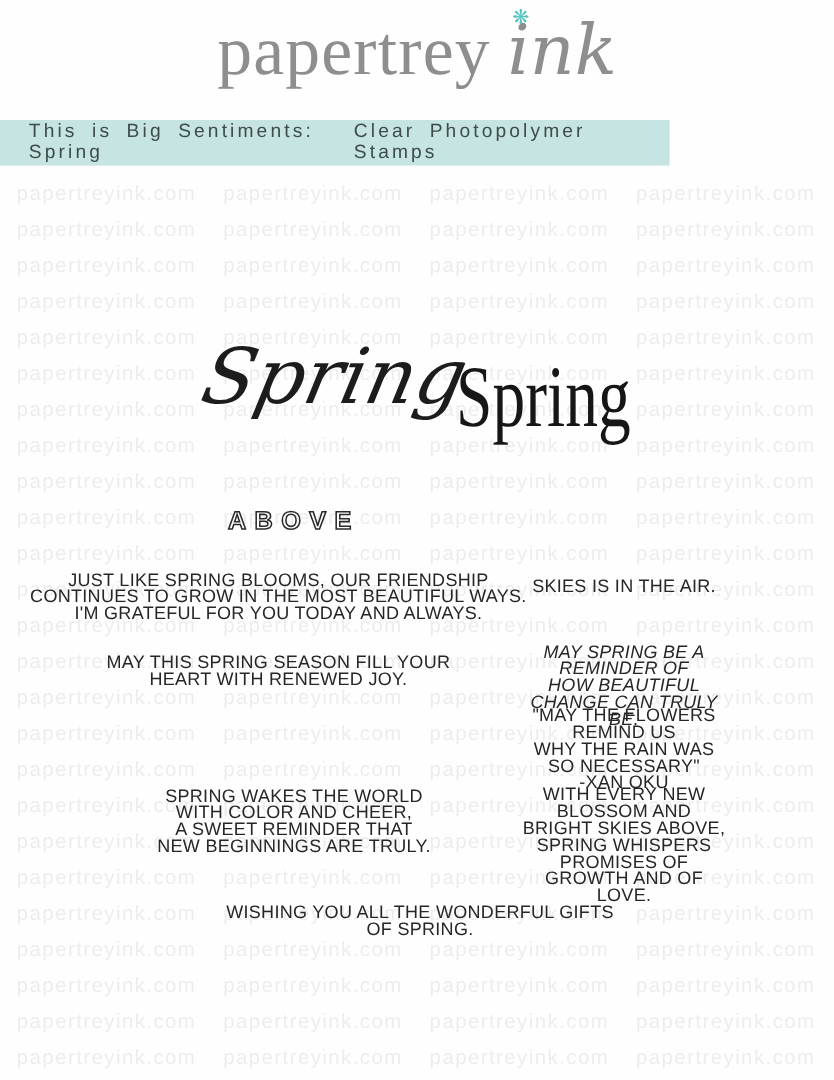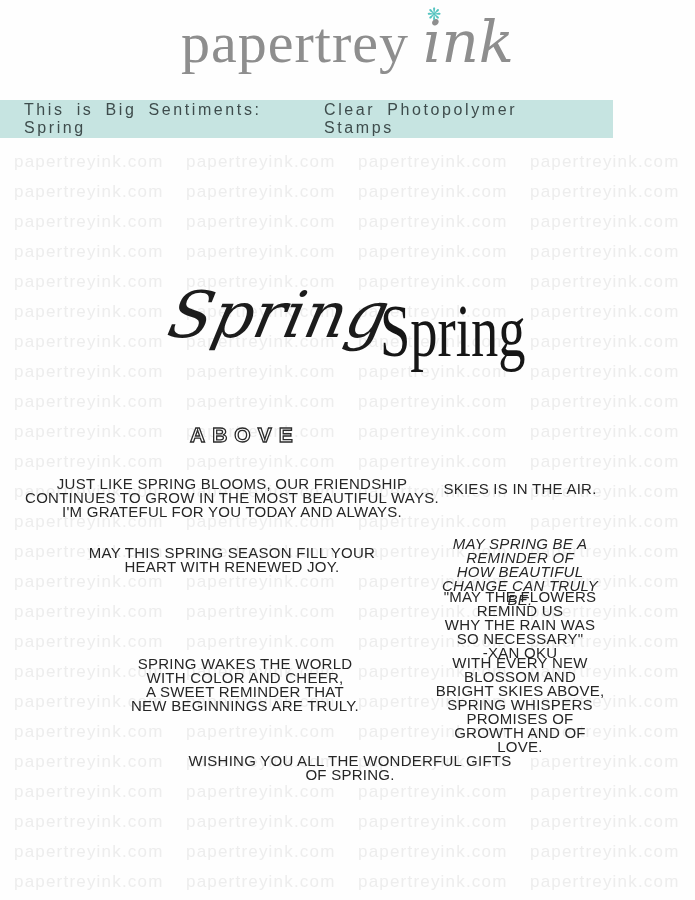--- a/index.html
+++ b/index.html
@@ -34,21 +34,21 @@
     position:absolute;
     top:-4px;left:4px;
     font-size:17px;
     font-style:normal;
     color:#55c4c0;
   }
 
   
   #banner{
     position:absolute;top:100px;left:0;
-    width:613px;height:38px;
+    width:558px;height:38px;
     background:#c6e4e1;
     color:#3e4c4c;
     display:flex;align-items:center;justify-content:space-between;
     box-sizing:border-box;
     padding:0 24px;
     font-size:16px;
     letter-spacing:2.6px;word-spacing:5px;
   }
 
   

